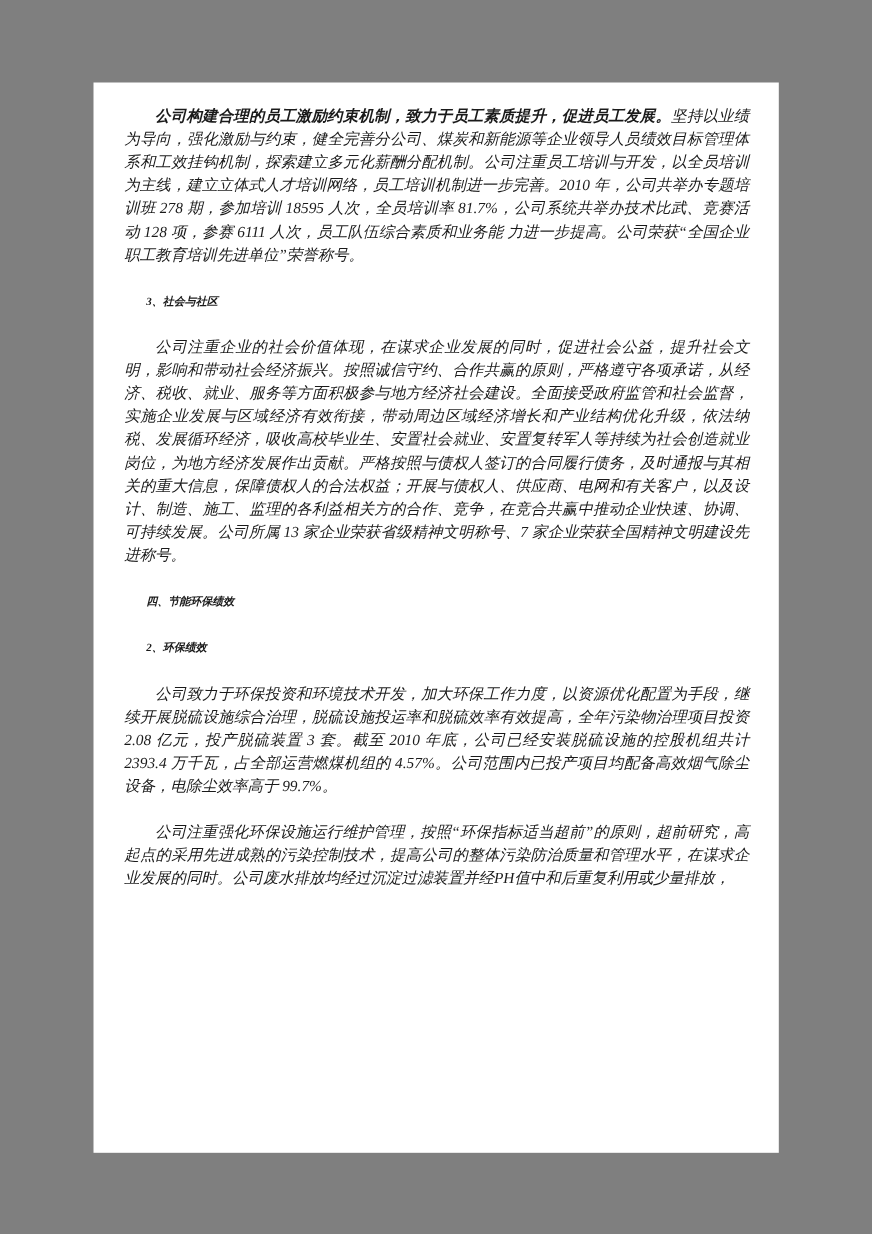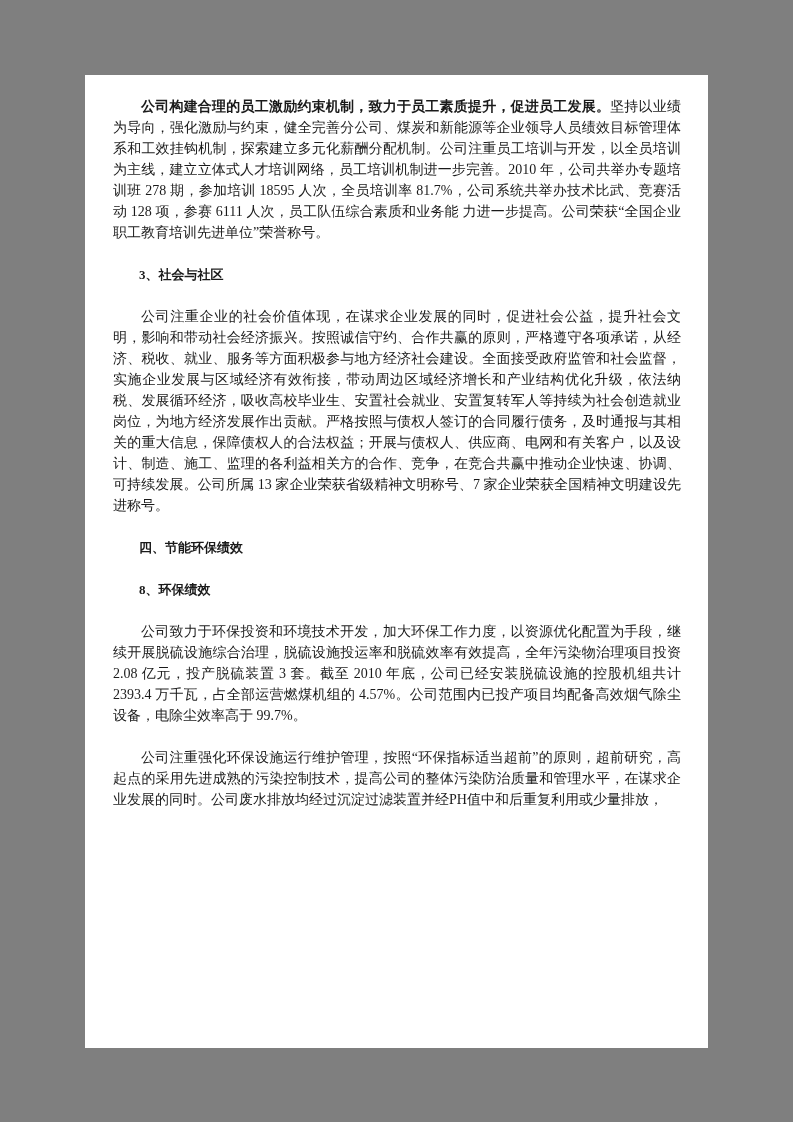--- a/index.html
+++ b/index.html
@@ -10,20 +10,21 @@
     width: 793px;
     height: 1122px;
     background: #7f7f7f;
     overflow: hidden;
     font-family: "Liberation Serif", "DejaVu Serif", serif;
   }
   .viewer {
     position: relative;
     width: 793px;
     height: 1122px;
+    font-style: italic;
   }
   .paper {
     position: absolute;
     left: 85px;
     top: 75px;
     width: 623px;
     height: 973px;
     background: #ffffff;
     box-sizing: border-box;
     padding: 21px 27px 0 28px;
@@ -31,21 +32,21 @@
   }
   .para {
     font-size: 14px;
     line-height: 21px;
     text-align: justify;
     text-indent: 2em;
     margin: 0 0 21px 0;
     color: #1a1a1a;
   }
   .heading {
-    font-size: 13px;
+    font-size: 10px;
     line-height: 21px;
     font-weight: bold;
     text-indent: 2em;
     margin: 12px 0 21px 0;
     color: #1a1a1a;
   }
   .bold-lead {
     font-weight: bold;
   }
 </style>
@@ -58,20 +59,20 @@
     <p class="para"><span class="bold-lead">公司构建合理的员工激励约束机制，致力于员工素质提升，促进员工发展。</span><span>坚持以业绩为导向，强化激励与约束，健全完善分公司、煤炭和新能源等企业领导人员绩效目标管理体系和工效挂钩机制，探索建立多元化薪酬分配机制。公司注重员工培训与开发，以全员培训为主线，建立立体式人才培训网络，员工培训机制进一步完善。2010 年，公司共举办专题培训班 278 期，参加培训 18595 人次，全员培训率 81.7%，公司系统共举办技术比武、竞赛活动 128 项，参赛 6111 人次，员工队伍综合素质和业务能 力进一步提高。公司荣获“全国企业职工教育培训先进单位”荣誉称号。</span></p>
 
     <p class="heading">3、社会与社区</p>
 
     <p class="para">公司注重企业的社会价值体现，在谋求企业发展的同时，促进社会公益，提升社会文明，影响和带动社会经济振兴。按照诚信守约、合作共赢的原则，严格遵守各项承诺，从经济、税收、就业、服务等方面积极参与地方经济社会建设。全面接受政府监管和社会监督，实施企业发展与区域经济有效衔接，带动周边区域经济增长和产业结构优化升级，依法纳税、发展循环经济，吸收高校毕业生、安置社会就业、安置复转军人等持续为社会创造就业岗位，为地方经济发展作出贡献。严格按照与债权人签订的合同履行债务，及时通报与其相关的重大信息，保障债权人的合法权益；开展与债权人、供应商、电网和有关客户，以及设计、制造、施工、监理的各利益相关方的合作、竞争，在竞合共赢中推动企业快速、协调、可持续发展。公司所属 13 家企业荣获省级精神文明称号、7 家企业荣获全国精神文明建设先进称号。</p>
 
 
     <p class="heading">四、节能环保绩效</p>
 
 
-    <p class="heading">8、环保绩效</p>
+    <p class="heading">2、环保绩效</p>
 
     <p class="para">公司致力于环保投资和环境技术开发，加大环保工作力度，以资源优化配置为手段，继续开展脱硫设施综合治理，脱硫设施投运率和脱硫效率有效提高，全年污染物治理项目投资 2.08 亿元，投产脱硫装置 3 套。截至 2010 年底，公司已经安装脱硫设施的控股机组共计 2393.4 万千瓦，占全部运营燃煤机组的 4.57%。公司范围内已投产项目均配备高效烟气除尘设备，电除尘效率高于 99.7%。</p>
 
     <p class="para">公司注重强化环保设施运行维护管理，按照“环保指标适当超前”的原则，超前研究，高起点的采用先进成熟的污染控制技术，提高公司的整体污染防治质量和管理水平，在谋求企业发展的同时。公司废水排放均经过沉淀过滤装置并经PH值中和后重复利用或少量排放，</p>
 
   </div>
 </div>
 
 </body></html>

